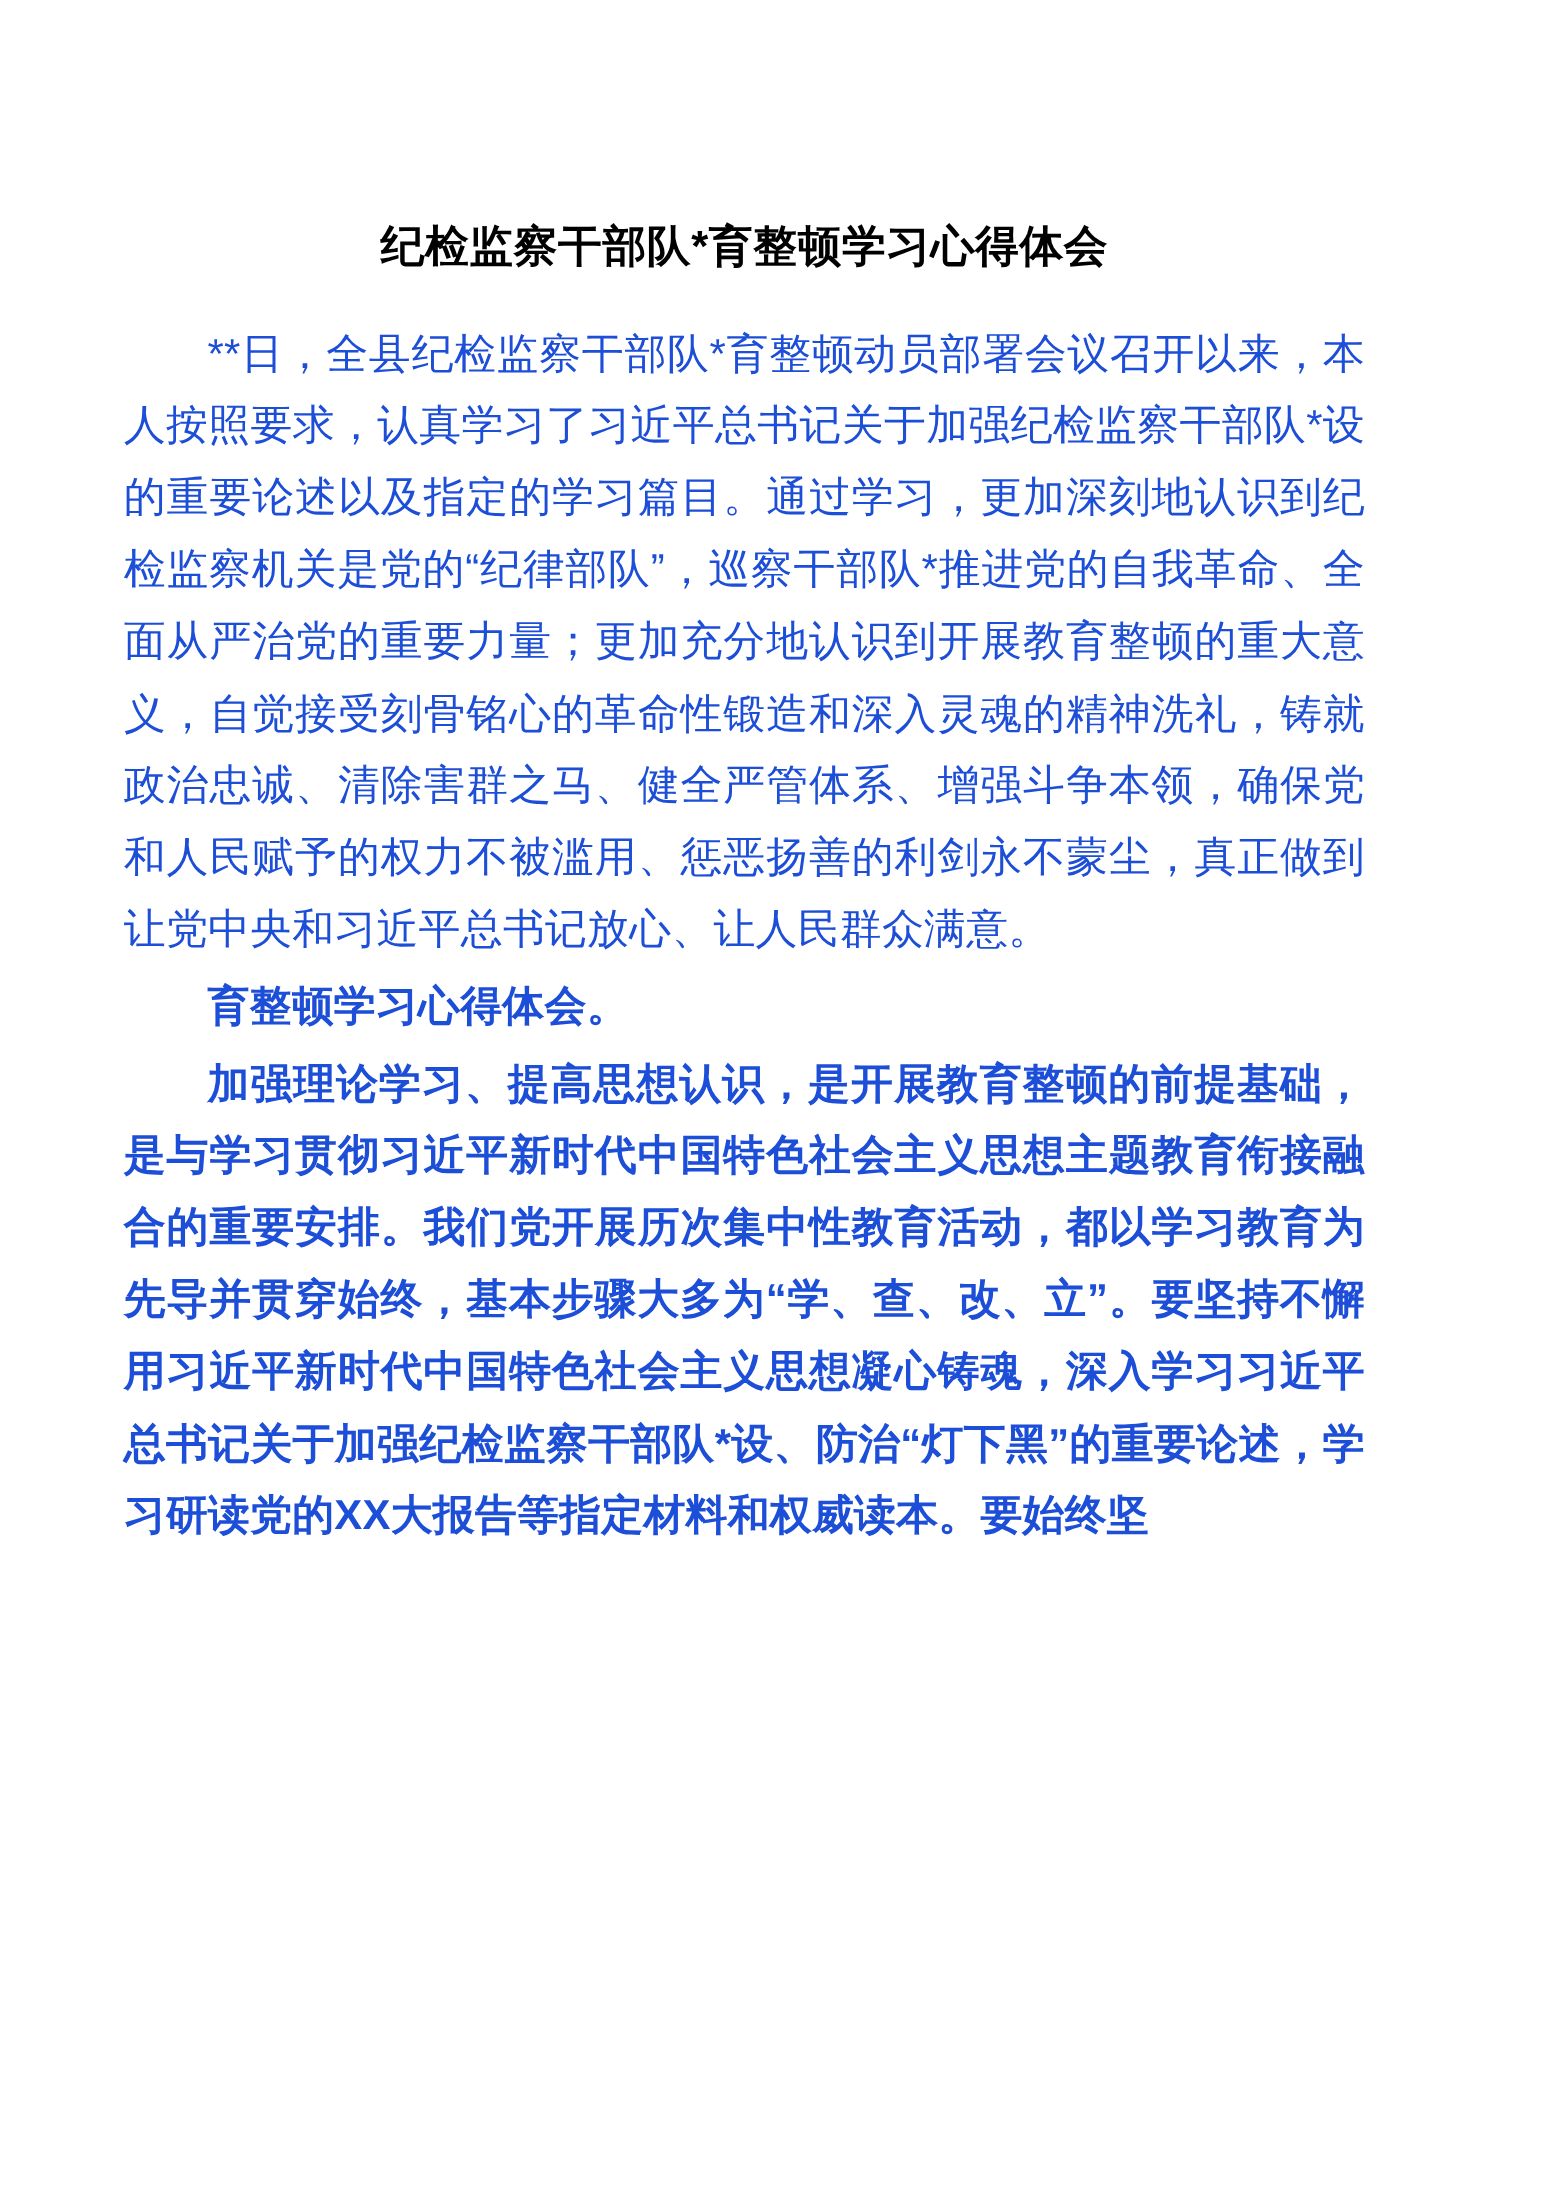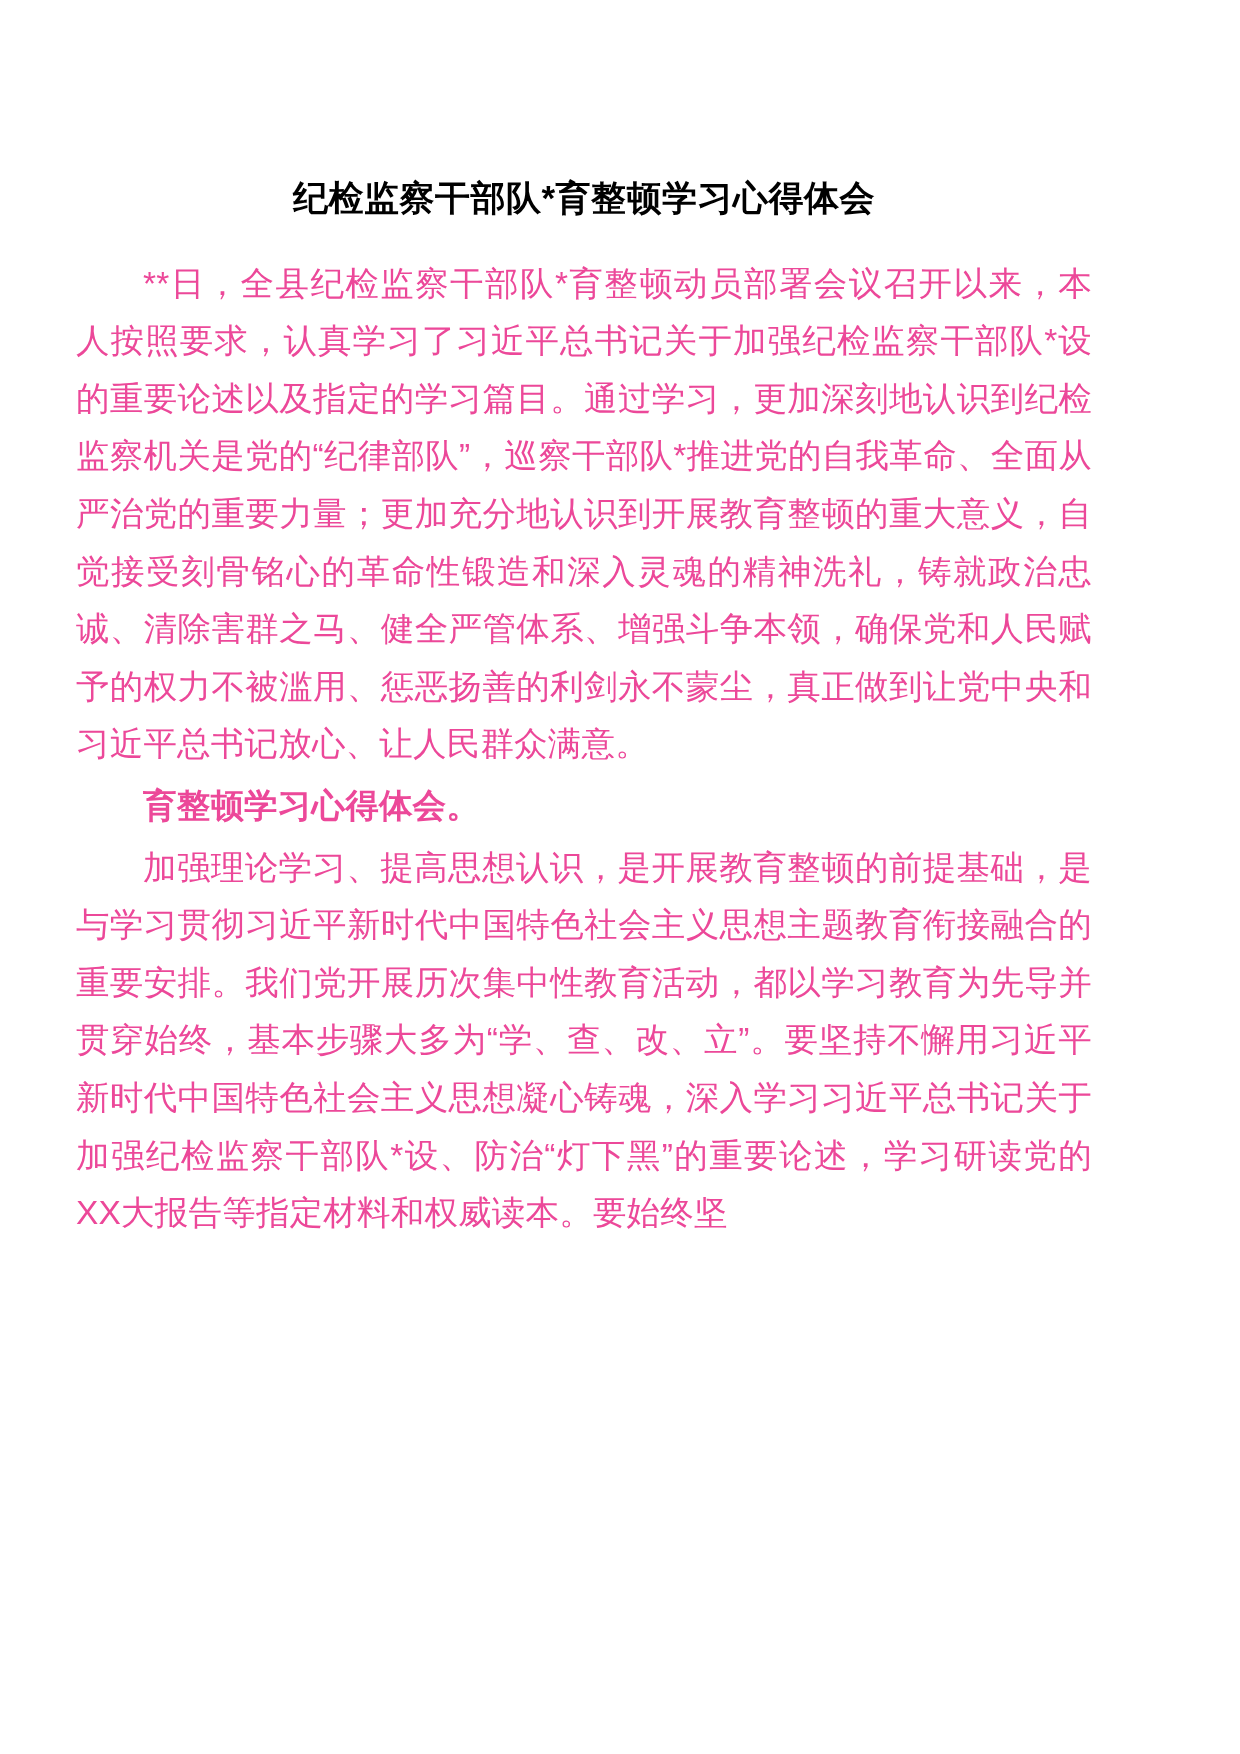--- a/index.html
+++ b/index.html
@@ -11,47 +11,48 @@
     width: 1240px;
     height: 1754px;
     font-family: "Liberation Sans", "DejaVu Sans", sans-serif;
     color: #000000;
     overflow: hidden;
   }
   .page {
     box-sizing: border-box;
     width: 1240px;
     height: 1754px;
-    padding: 150px 148px 0 76px;
+    padding: 150px 148px 0 99px;
     background: #ffffff;
   }
   .doc-title {
     font-size: 35px;
     font-weight: bold;
     text-align: center;
     letter-spacing: 0.5px;
     line-height: 1.5;
     margin: 22px 0 30px 0;
     color: #000000;
   }
   .para {
     font-size: 33.5px;
     line-height: 1.72;
     text-align: justify;
     text-justify: inter-ideograph;
     text-indent: 2em;
     margin: 0 0 4px 0;
-    color: #ec4899;
+    color: #1d4ed8;
     letter-spacing: 0.2px;
   }
   .para.heading {
     font-weight: bold;
   }
   .para.last {
     margin-bottom: 0;
+    font-weight: bold;
   }
 </style>
 </head>
 <body>
 
 <div class="page">
 
   <h1 class="doc-title">纪检监察干部队*育整顿学习心得体会</h1>
 
   <p class="para">**日，全县纪检监察干部队*育整顿动员部署会议召开以来，本人按照要求，认真学习了习近平总书记关于加强纪检监察干部队*设的重要论述以及指定的学习篇目。通过学习，更加深刻地认识到纪检监察机关是党的“纪律部队”，巡察干部队*推进党的自我革命、全面从严治党的重要力量；更加充分地认识到开展教育整顿的重大意义，自觉接受刻骨铭心的革命性锻造和深入灵魂的精神洗礼，铸就政治忠诚、清除害群之马、健全严管体系、增强斗争本领，确保党和人民赋予的权力不被滥用、惩恶扬善的利剑永不蒙尘，真正做到让党中央和习近平总书记放心、让人民群众满意。</p>

